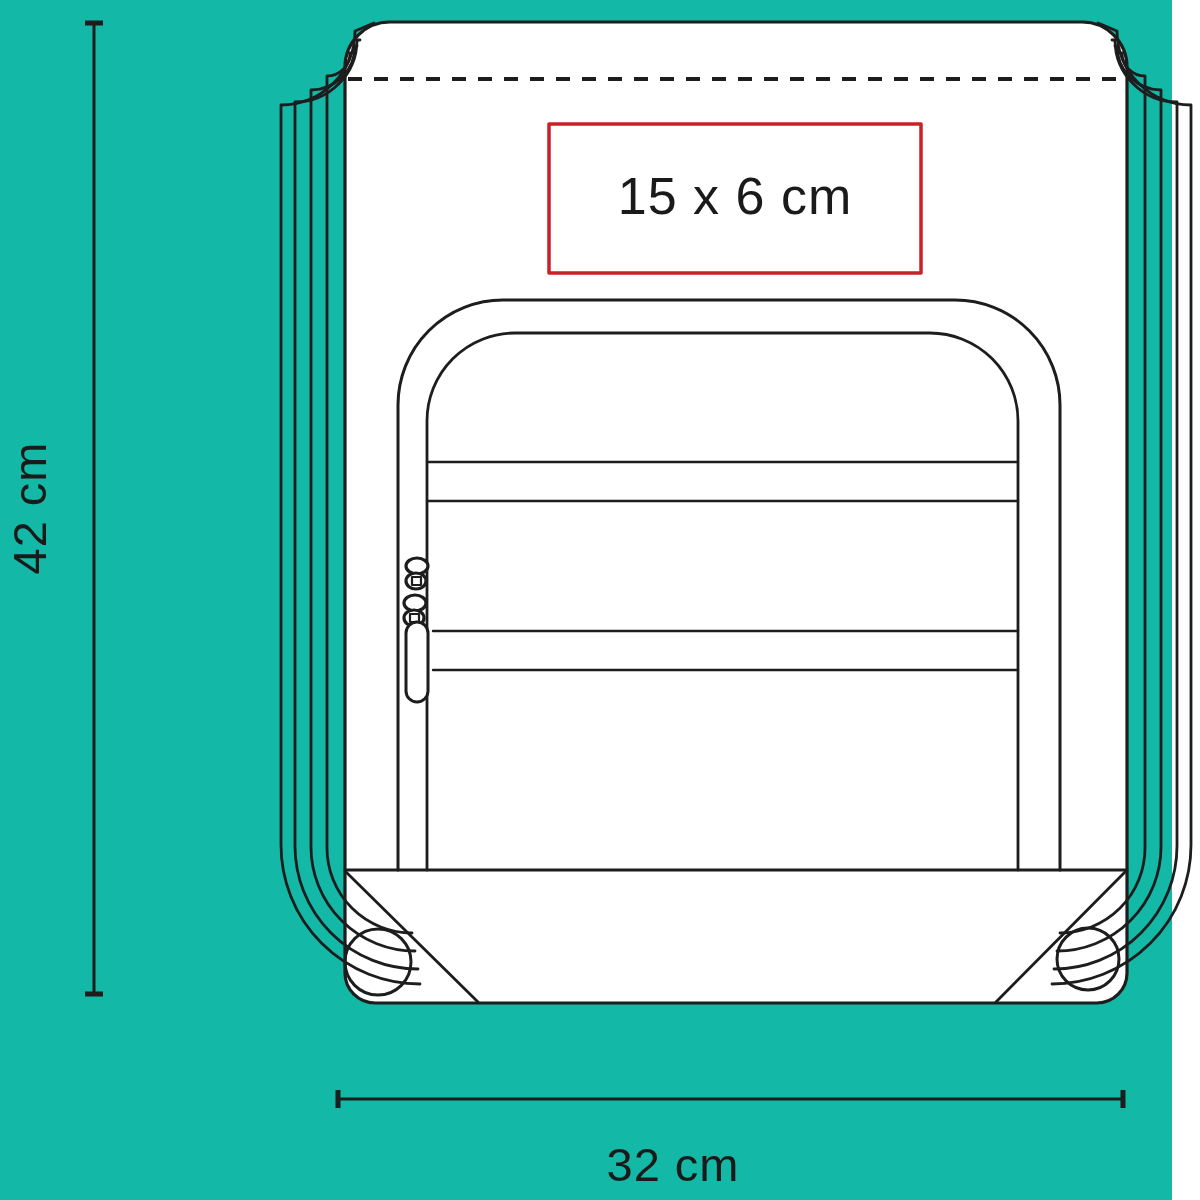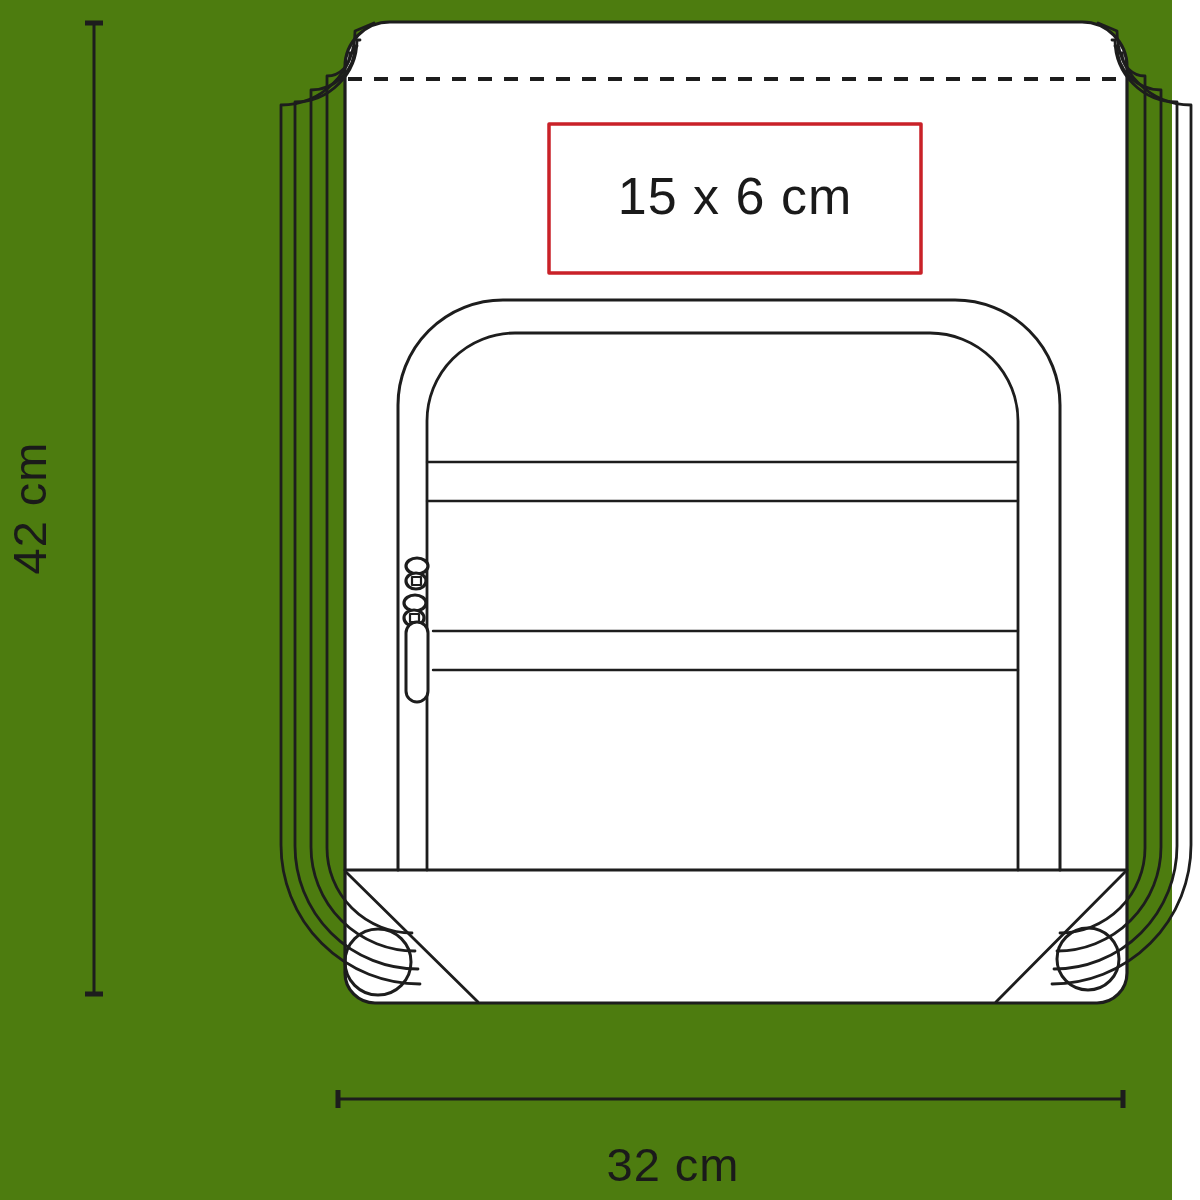--- a/index.html
+++ b/index.html
@@ -8,21 +8,21 @@
     background: #ffffff;
     width: 1200px;
     height: 1200px;
     overflow: hidden;
     font-family: "Liberation Sans", sans-serif;
   }
   .canvas-wrap {
     position: relative;
     width: 1172px;
     height: 1200px;
-    background: #4d7c0f;
+    background: #14b8a6;
   }
   svg { display: block; }
   .dim-label {
     font-family: "Liberation Sans", sans-serif;
     font-size: 47px;
     fill: #1a1a1a;
     letter-spacing: 1px;
   }
   .print-label {
     font-family: "Liberation Sans", sans-serif;

